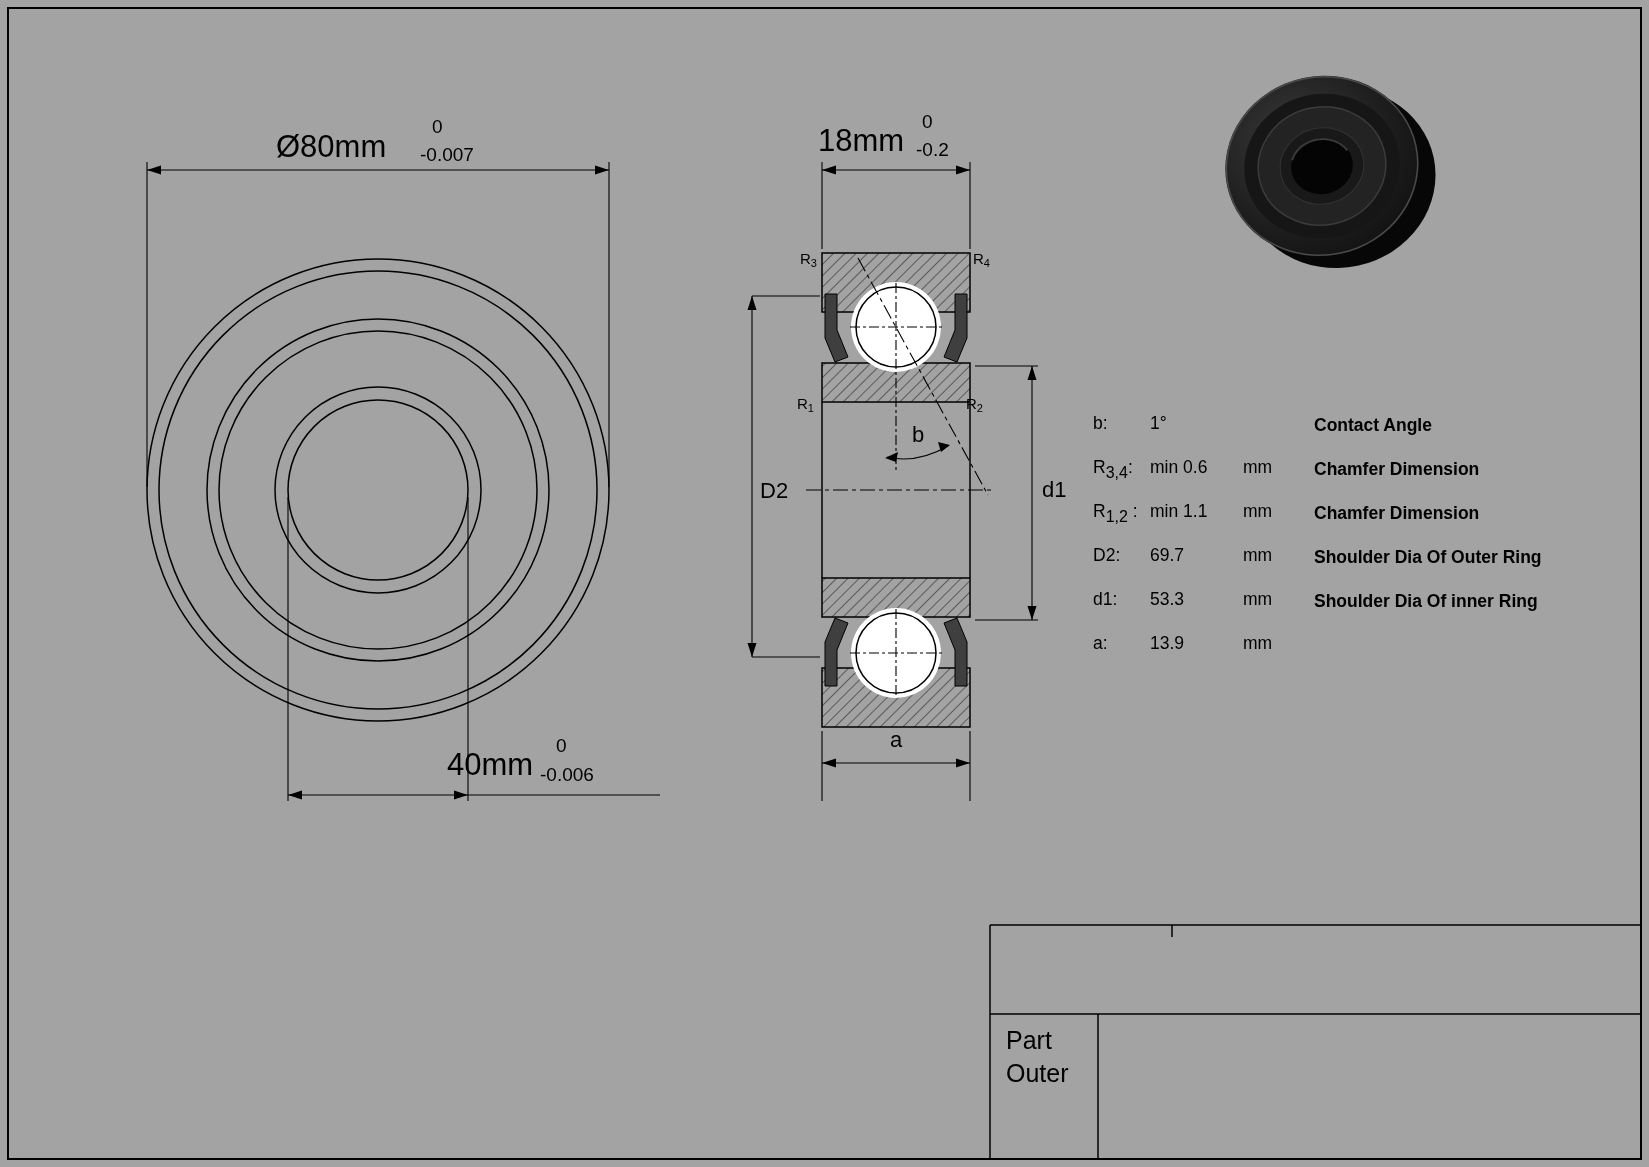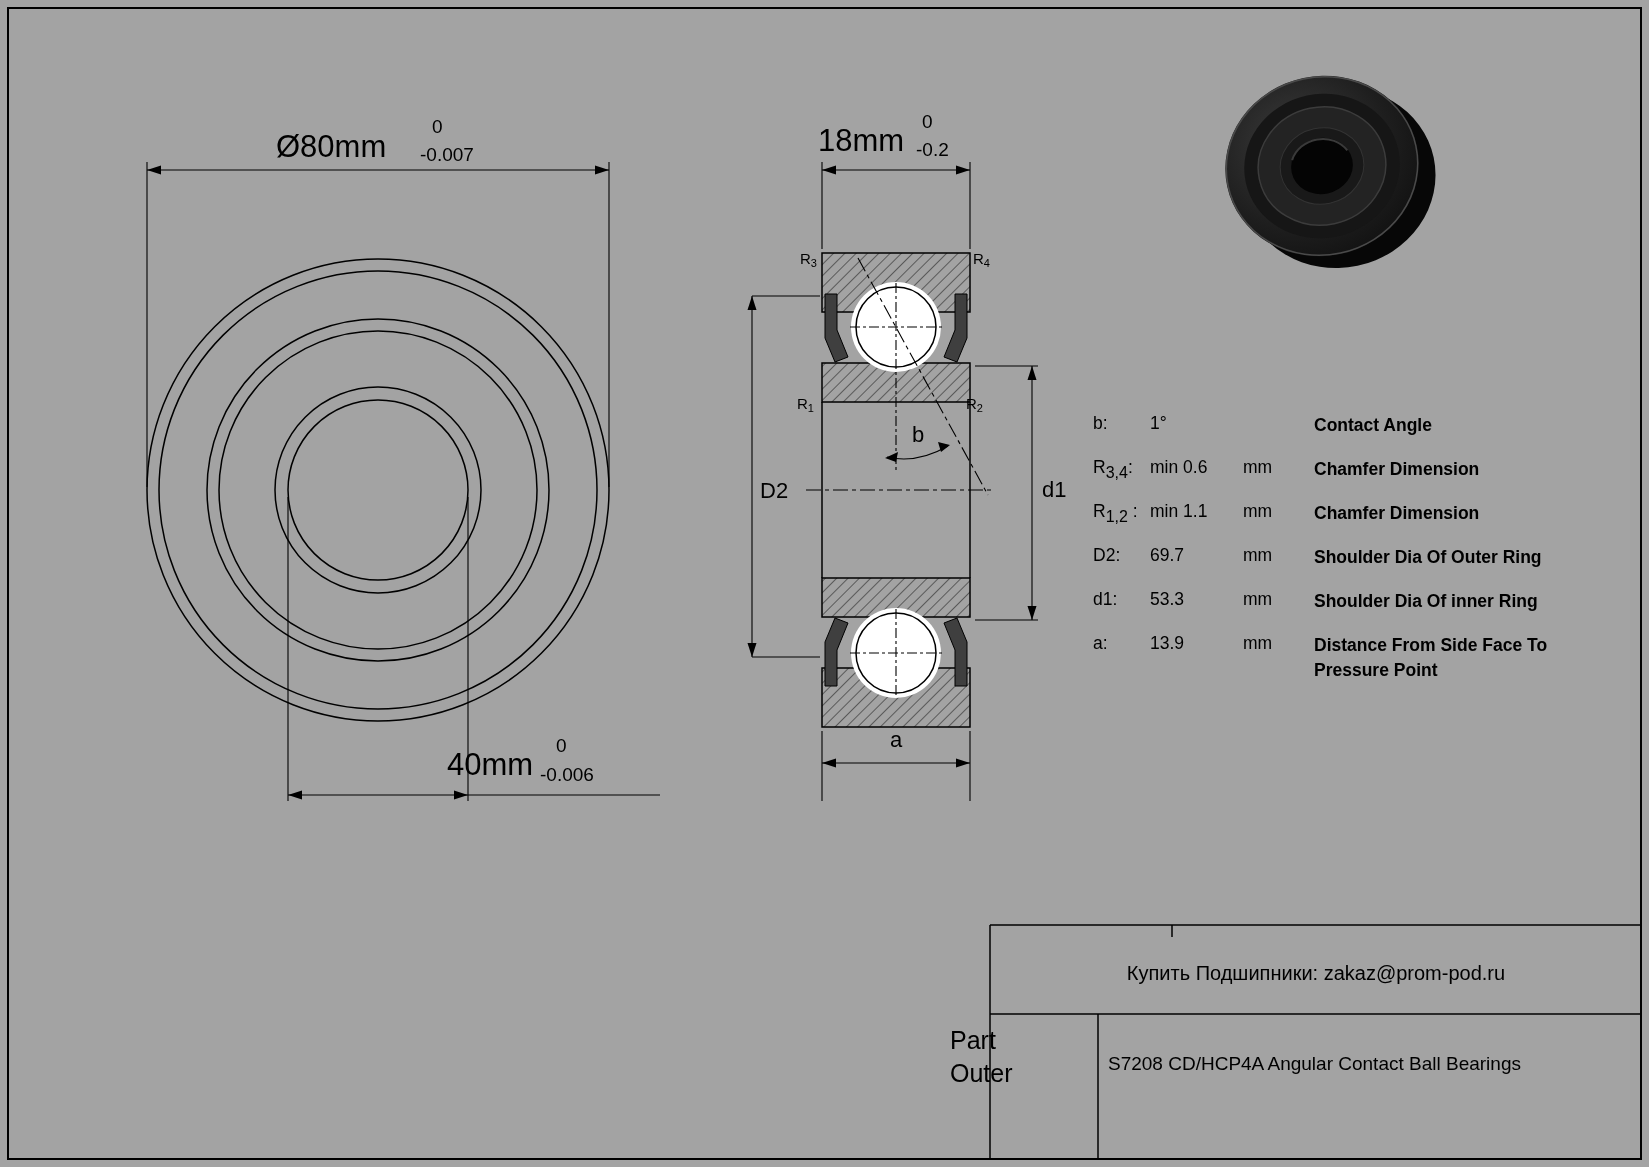--- a/index.html
+++ b/index.html
@@ -29,21 +29,21 @@
   .spec-table{position:absolute;left:1093px;top:413px;font-size:17.5px;}
   .spec-row{display:flex;align-items:flex-start;min-height:44px;}
   .c-param{width:57px;}
   .c-value{width:93px;}
   .c-unit{width:71px;}
   .c-desc{width:238px;line-height:25px;font-weight:bold;}
   .c-param sub{font-size:16px;}
 
   
   .contact-line{position:absolute;left:992px;top:962px;width:648px;text-align:center;font-size:20px;}
-  .part-label{position:absolute;left:950px;top:1024px;font-size:25px;line-height:33px;}
+  .part-label{position:absolute;left:1006px;top:1024px;font-size:25px;line-height:33px;}
   .part-number{position:absolute;left:1108px;top:1053px;width:525px;font-size:19px;}
 </style>
 </head>
 <body>
 
 <div id="page">
 
   <svg width="1649" height="1167" viewBox="0 0 1649 1167">
     <defs>
       <pattern id="hatch" width="8" height="8" patternUnits="userSpaceOnUse" patternTransform="rotate(45)">
@@ -216,24 +216,21 @@
     <div class="spec-row">
       <div class="c-param"><span>d1</span><sub></sub><span>:</span></div>
       <div class="c-value">53.3</div>
       <div class="c-unit">mm</div>
       <div class="c-desc">Shoulder Dia Of inner Ring</div>
     </div>
     <div class="spec-row">
       <div class="c-param"><span>a</span><sub></sub><span>:</span></div>
       <div class="c-value">13.9</div>
       <div class="c-unit">mm</div>
-      <div class="c-desc">Distance From Side Face To Pressure Point</div>
     </div>
   </div>
 
-  <div class="contact-line">Купить Подшипники: zakaz@prom-pod.ru</div>
   <div class="part-label">
     <div>Part</div>
     <div>Outer</div>
   </div>
-  <div class="part-number">S7208 CD/HCP4A Angular Contact Ball Bearings</div>
 
 </div>
 
 </body></html>

